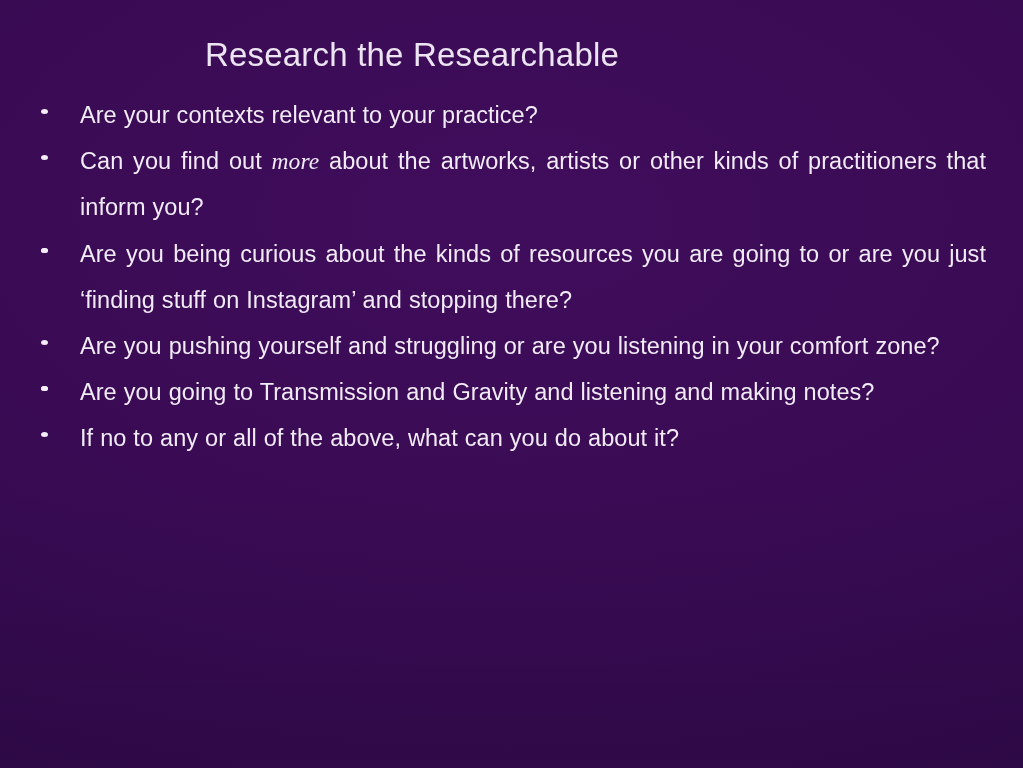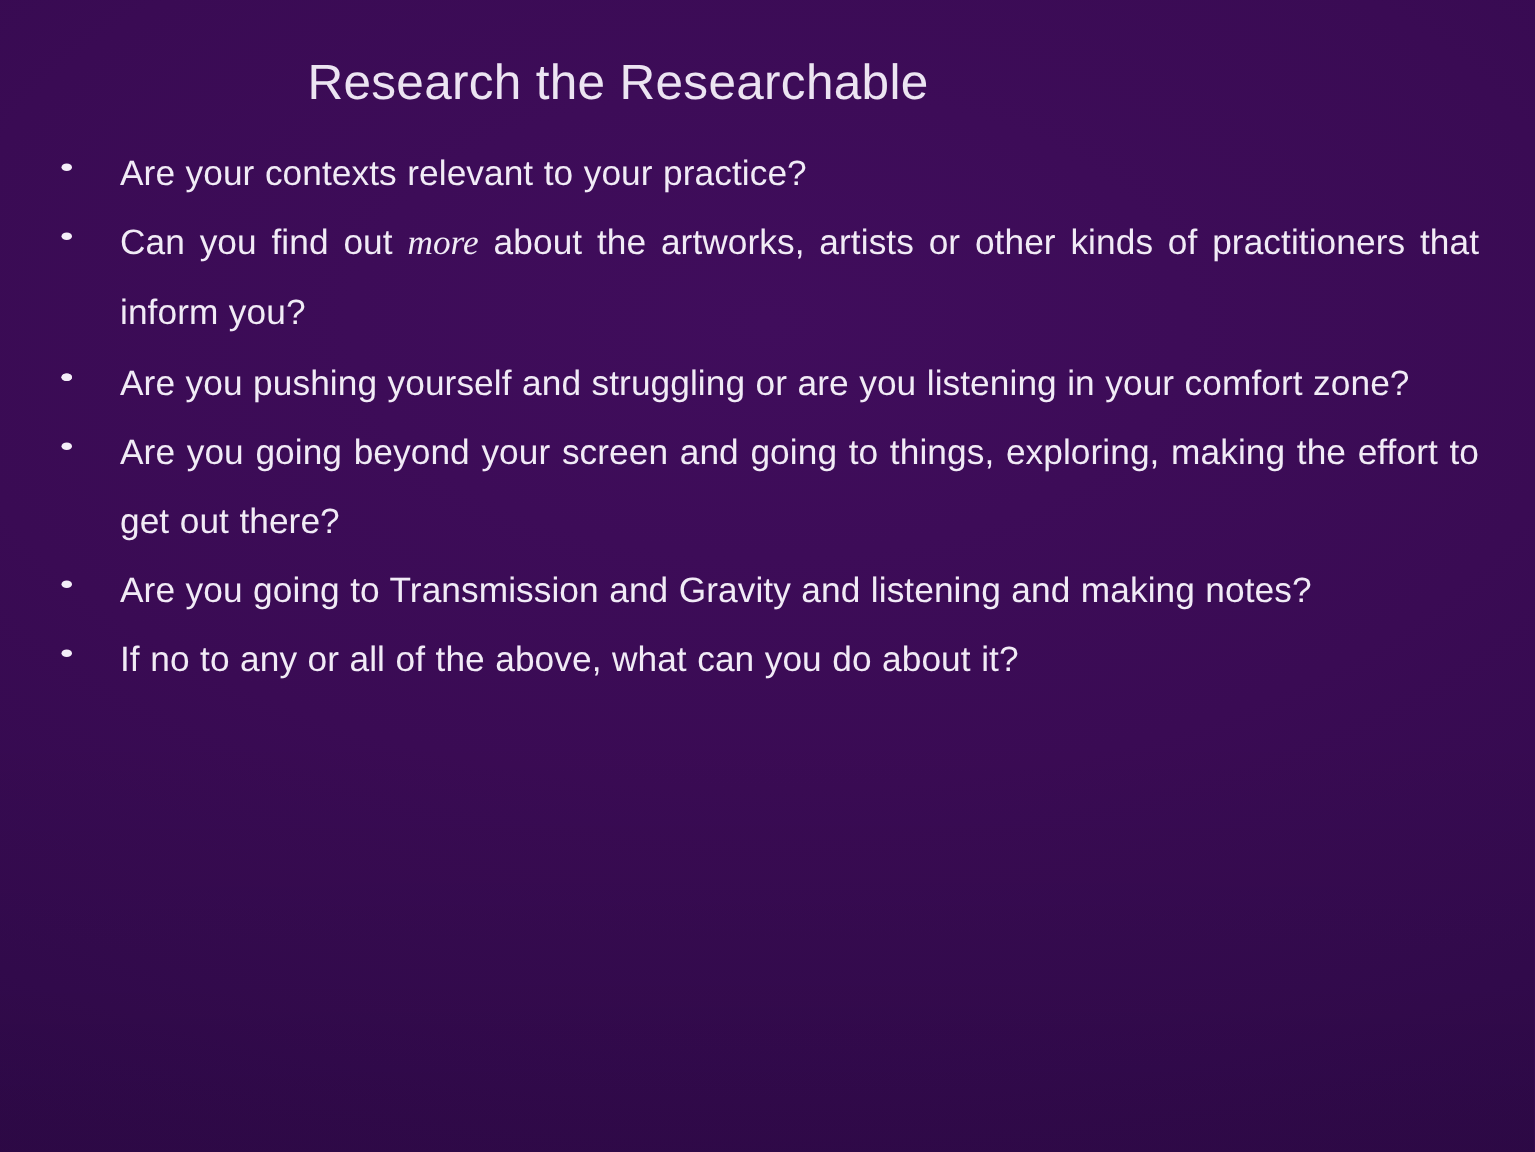--- a/index.html
+++ b/index.html
@@ -113,29 +113,32 @@
 
     <div class="bullet-row">
       <span class="bullet-marker"></span>
       <div class="bullet-text"><span>Can you find out </span><em>more</em><span> about the artworks, artists or other kinds of practitioners that inform you?</span></div>
     </div>
 
     <div class="bullet-row">
       <span class="bullet-marker"></span>
     </div>
 
+    <div class="bullet-row">
+      <span class="bullet-marker"></span>
+      <div class="bullet-text">Are you being curious about the kinds of resources you are going to or are you just ‘finding stuff on Instagram’ and stopping there?</div>
+    </div>
 
     <div class="bullet-row">
       <span class="bullet-marker"></span>
       <div class="bullet-text">Are you pushing yourself and struggling or are you listening in your comfort zone?</div>
     </div>
 
     <div class="bullet-row">
       <span class="bullet-marker"></span>
-      <div class="bullet-text">Are you going beyond your screen and going to things, exploring, making the effort to get out there?</div>
     </div>
 
     <div class="bullet-row">
       <span class="bullet-marker"></span>
       <div class="bullet-text">Are you going to Transmission and Gravity and listening and making notes?</div>
     </div>
 
     <div class="bullet-row">
       <span class="bullet-marker"></span>
       <div class="bullet-text">If no to any or all of the above, what can you do about it?</div>

